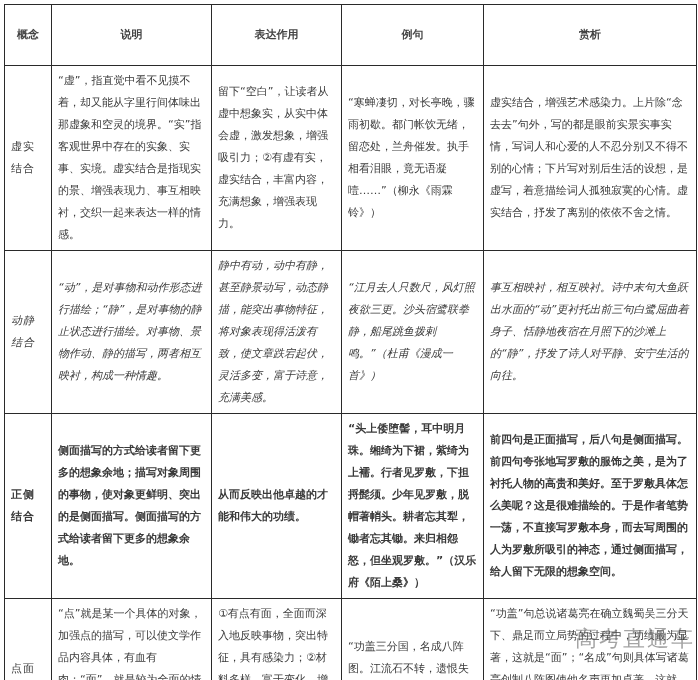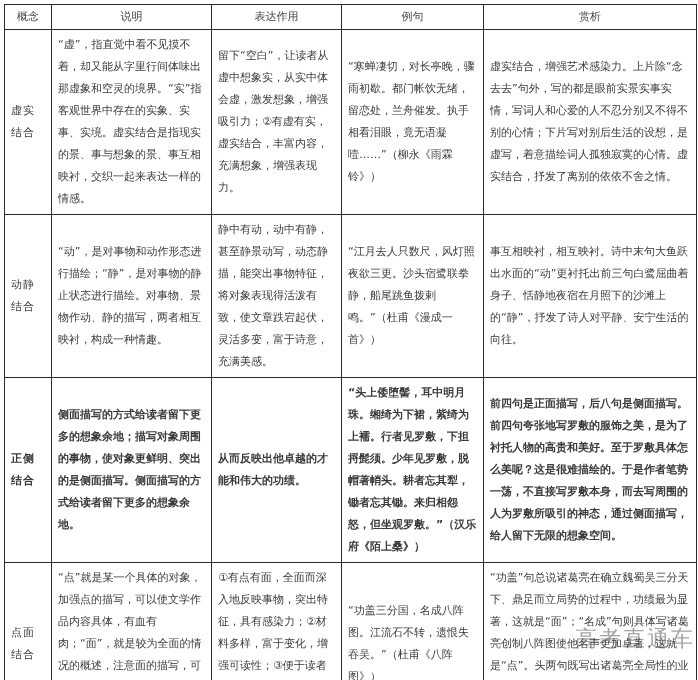--- a/index.html
+++ b/index.html
@@ -27,39 +27,39 @@
       border: 1.5px solid #2a2a2a;
       vertical-align: middle;
       padding: 4px 6px;
       font-size: 11px;
       line-height: 22px;
       text-align: left;
       word-break: break-all;
       color: #3a3a3a;
     }
     table.grid th {
-      font-weight: normal;
+      font-weight: bold;
       text-align: center;
       height: 20px;
-      padding: 2px 4px;
+      padding: 20px 4px;
       line-height: 20px;
       color: #444;
     }
     col.c-concept { width: 47px; }
     col.c-desc    { width: 160px; }
     col.c-effect  { width: 130px; }
     col.c-example { width: 142px; }
     col.c-analysis{ width: 213px; }
     td.concept {
       padding-left: 5px;
       padding-right: 3px;
       letter-spacing: 1px;
     }
     tr.r1 td { height: 145px; }
-    tr.r2 td { height: 145px; }
+    tr.r2 td { height: 145px; font-style: italic; }
     tr.r3 td { height: 166px; font-weight: bold; }
     tr.r4 td { height: 150px; }
     td.justify { text-align: justify; }
     .watermark {
       position: absolute;
       left: 575px;
       top: 624px;
       font-size: 22px;
       color: rgba(90, 90, 90, 0.55);
       letter-spacing: 2px;
@@ -83,21 +83,21 @@
       <th>概念</th>
       <th>说明</th>
       <th>表达作用</th>
       <th>例句</th>
       <th>赏析</th>
     </tr>
   </thead>
   <tbody>
     <tr class="r1">
       <td class="concept">虚实结合</td>
-      <td class="justify">“虚”，指直觉中看不见摸不着，却又能从字里行间体味出那虚象和空灵的境界。“实”指客观世界中存在的实象、实事、实境。虚实结合是指现实的景、事与想象的景、事互相映衬，交织一起来表达一样的情感。</td>
+      <td class="justify">“虚”，指直觉中看不见摸不着，却又能从字里行间体味出那虚象和空灵的境界。“实”指客观世界中存在的实象、实事、实境。虚实结合是指现实的景、增强表现力、事互相映衬，交织一起来表达一样的情感。</td>
       <td class="justify">留下“空白”，让读者从虚中想象实，从实中体会虚，激发想象，增强吸引力；②有虚有实，虚实结合，丰富内容，充满想象，增强表现力。</td>
       <td class="justify">“寒蝉凄切，对长亭晚，骤雨初歇。都门帐饮无绪，留恋处，兰舟催发。执手相看泪眼，竟无语凝噎……”（柳永《雨霖铃》）</td>
       <td class="justify">虚实结合，增强艺术感染力。上片除“念去去”句外，写的都是眼前实景实事实情，写词人和心爱的人不忍分别又不得不别的心情；下片写对别后生活的设想，是虚写，着意描绘词人孤独寂寞的心情。虚实结合，抒发了离别的依依不舍之情。</td>
     </tr>
     <tr class="r2">
       <td class="concept">动静结合</td>
       <td class="justify">“动”，是对事物和动作形态进行描绘；“静”，是对事物的静止状态进行描绘。对事物、景物作动、静的描写，两者相互映衬，构成一种情趣。</td>
       <td class="justify">静中有动，动中有静，甚至静景动写，动态静描，能突出事物特征，将对象表现得活泼有致，使文章跌宕起伏，灵活多变，富于诗意，充满美感。</td>
       <td class="justify">“江月去人只数尺，风灯照夜欲三更。沙头宿鹭联拳静，船尾跳鱼拨剌鸣。”（杜甫《漫成一首》）</td>
       <td class="justify">事互相映衬，相互映衬。诗中末句大鱼跃出水面的“动”更衬托出前三句白鹭屈曲着身子、恬静地夜宿在月照下的沙滩上的“静”，抒发了诗人对平静、安宁生活的向往。</td>

